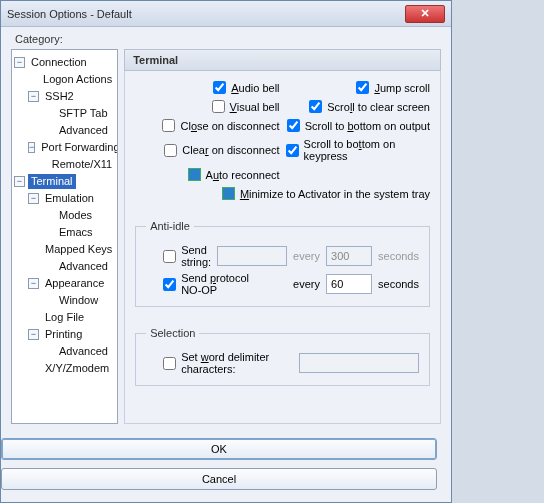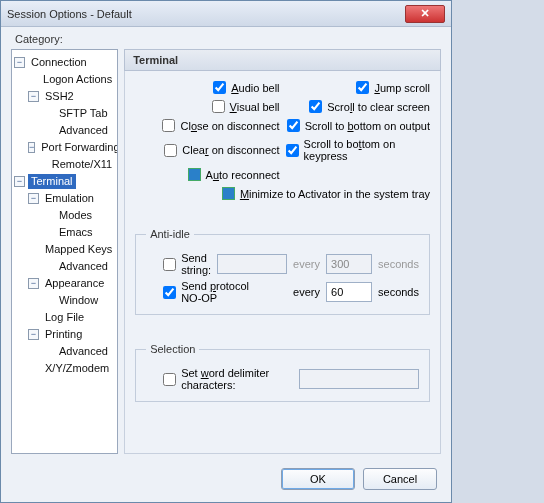--- a/index.html
+++ b/index.html
@@ -18,27 +18,27 @@
 .lbl { padding: 0 3px; }
 .sel { background: #2f6ac0; color: #fff; }
 .indent1 { padding-left: 14px; } .indent2 { padding-left: 28px; }
 .panel { flex: 1; display: flex; flex-direction: column; }
 .panel-header { background: linear-gradient(#e8ecf3,#d6deea); border: 1px solid #b6c1d3; padding: 4px 8px; font-weight: bold; color: #333; }
 .panel-body { flex: 1; border: 1px solid #c7d0de; border-top: none; background: #eef2f8; padding: 10px 10px 6px 10px; }
 .grid2 { display: grid; grid-template-columns: 1fr 1fr; row-gap: 6px; column-gap: 6px; }
 .chk { display: flex; align-items: center; gap: 5px; justify-content: flex-end; }
 .chk input { width: 13px; height: 13px; margin: 0; }
 .u { text-decoration: underline; }
-fieldset { border: 1px solid #c2ccdb; margin: 28px 0 0 0; padding: 8px 10px 10px 10px; }
+fieldset { border: 1px solid #c2ccdb; margin: 20px 0 0 0; padding: 8px 10px 10px 10px; }
 legend { padding: 0 4px; color: #333; }
 .row2 { display: flex; align-items: center; gap: 6px; margin-top: 4px; padding-left: 17px; }
 input.txt { height: 20px; border: 1px solid #9fb0c7; background: #fff; padding: 1px 4px; }
 input.txt[disabled] { background: #eef1f6; color: #888; }
 .dim { color: #999; }
-.footer { display: flex; justify-content: flex-end; gap: 8px; padding: 8px 14px 12px 0; }
+.footer { display: flex; justify-content: flex-end; gap: 8px; padding: 8px 14px 12px 0; flex-direction: column; }
 .btn { min-width: 74px; height: 22px; background: linear-gradient(#fdfdfe,#e5ecf5); border: 1px solid #8c9db5; border-radius: 3px; cursor: pointer; }
 .btn.default { box-shadow: 0 0 0 1px #6fa9e6 inset; }
 .fill-box { width:13px; height:13px; border:1px solid #4a6; background:#2a80c9; display:inline-block; }
 </style>
 </head>
 <body>
 <div class="window">
 <div class="titlebar">
   <span class="titlebar-text">Session Options - Default</span>
   <div class="close-btn">

